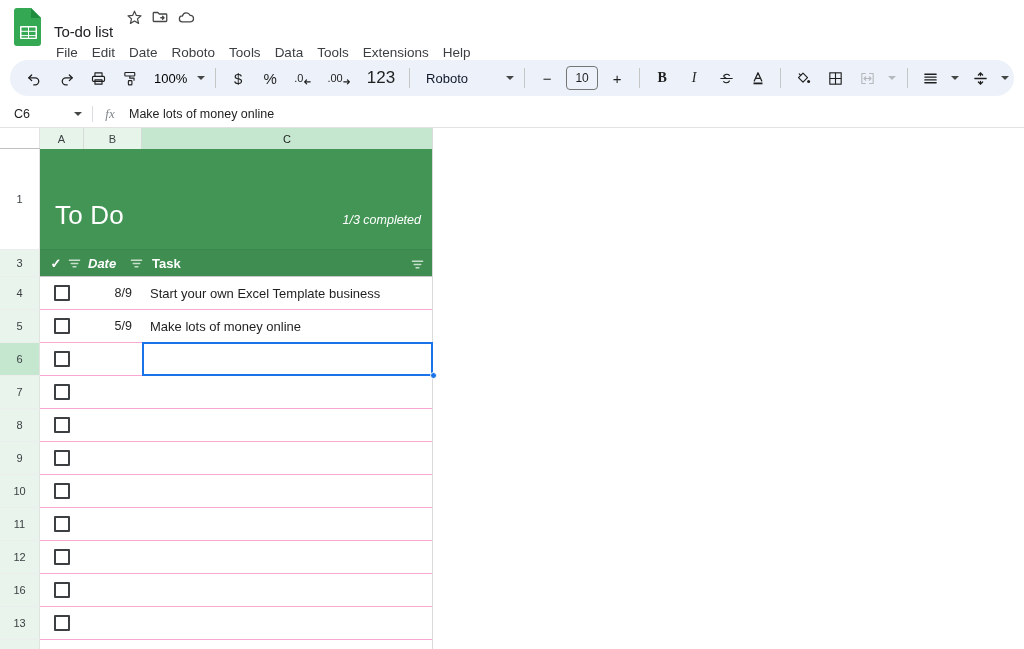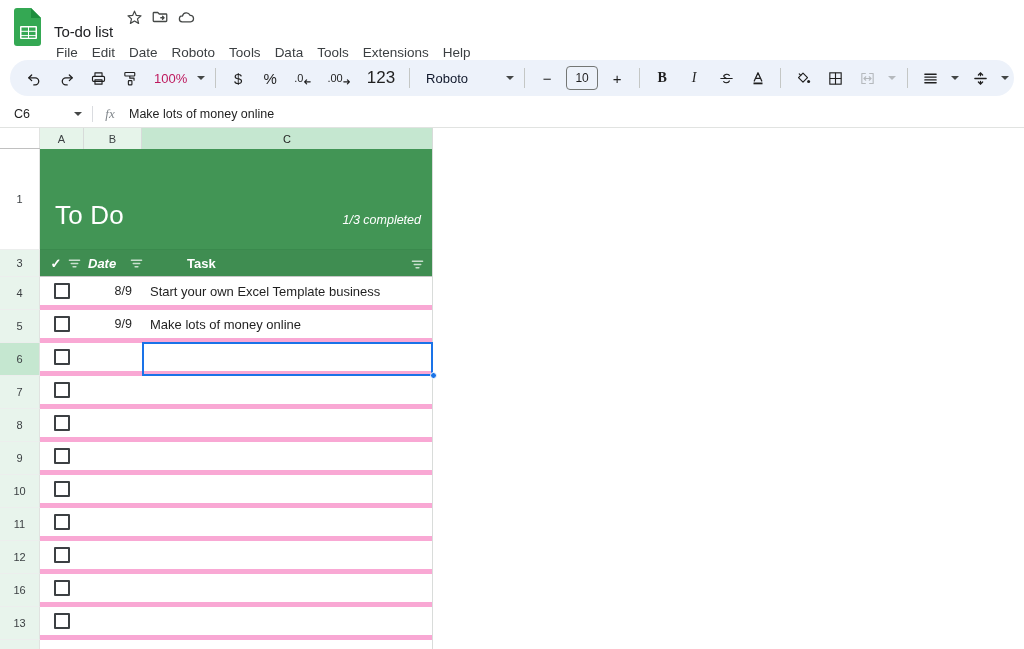--- a/index.html
+++ b/index.html
@@ -93,21 +93,21 @@
   .tb-btn svg { display: block; }
   .tb-btn.wide { padding: 0 6px; }
   .tb-sep {
     width: 1px; height: 20px;
     background: #c4c7c5;
     margin: 0 6px;
     flex: 0 0 auto;
   }
   .tb-zoom {
     display: flex; align-items: center;
-    font-size: 13px; color: #be185d;
+    font-size: 13px; color: #000000;
     padding: 0 4px 0 8px;
     flex: 0 0 auto;
   }
   .tb-zoom .caret { margin-left: 10px; }
   .caret {
     width: 0; height: 0;
     border-left: 4px solid transparent;
     border-right: 4px solid transparent;
     border-top: 4px solid #444746;
     display: inline-block;
@@ -211,21 +211,21 @@
   .cells {
     position: relative;
     flex: 1 1 auto;
   }
   .sheet {
     position: absolute;
     left: 0; top: 0;
     width: 393px;
   }
   .cellA, .cellB, .cellC {
-    border-bottom: 5px solid #f9a8d4;
+    border-bottom: 1px solid #f9a8d4;
     display: flex; align-items: center;
   }
   .cellA { width: 44px; flex: 0 0 auto; justify-content: center; }
   .cellB { width: 58px; flex: 0 0 auto; justify-content: flex-end; padding-right: 10px; }
   .cellC { width: 291px; flex: 0 0 auto; padding-left: 8px; }
 
   
   .banner {
     background: #429555;
     width: 393px;
@@ -262,21 +262,21 @@
   }
   .hdr-check { width: 26px; text-align: center; font-size: 13px; padding-left: 6px; }
   .filter-ico {
     width: 16px; height: 14px;
     display: inline-flex; align-items: center; justify-content: center;
     opacity: 0.72;
     flex: 0 0 auto;
   }
   .filter-ico svg { display: block; }
   .hdr-date { width: 46px; padding-left: 6px; font-style: italic; }
-  .hdr-task { padding-left: 8px; margin-left: 35px; }
+  .hdr-task { padding-left: 8px; }
   .hdr-filter-right { position: absolute; right: 8px; top: 7px; }
 
   
   .taskrow { display: flex; height: 33px; }
   .taskrow.done { background: #f5f5f5; }
   .chk {
     width: 16px; height: 16px;
     border: 2px solid #3c4043;
     border-radius: 1px;
     background: #ffffff;
@@ -621,21 +621,21 @@
           <div class="cellC" style="height:33px">
             <span class="task-txt">Start your own Excel Template business</span>
           </div>
         </div>
 
         <div class="taskrow">
           <div class="cellA" style="height:33px">
             <span class="chk"></span>
           </div>
           <div class="cellB" style="height:33px">
-            <span class="date-txt">9/9</span>
+            <span class="date-txt">5/9</span>
           </div>
           <div class="cellC" style="height:33px">
             <span class="task-txt">Make lots of money online</span>
           </div>
         </div>
 
         <div class="taskrow emptyrow">
           <div class="cellA" style="height:33px">
               <span class="chk"></span>
             </div>

